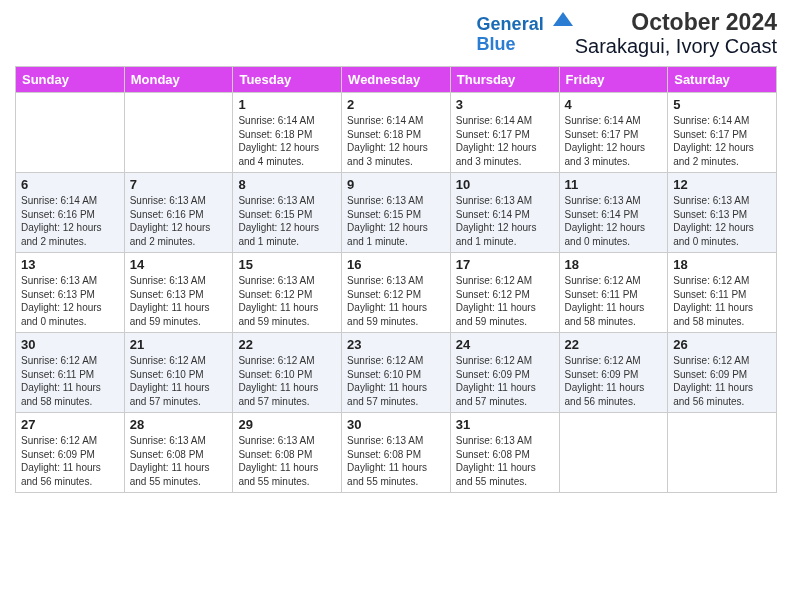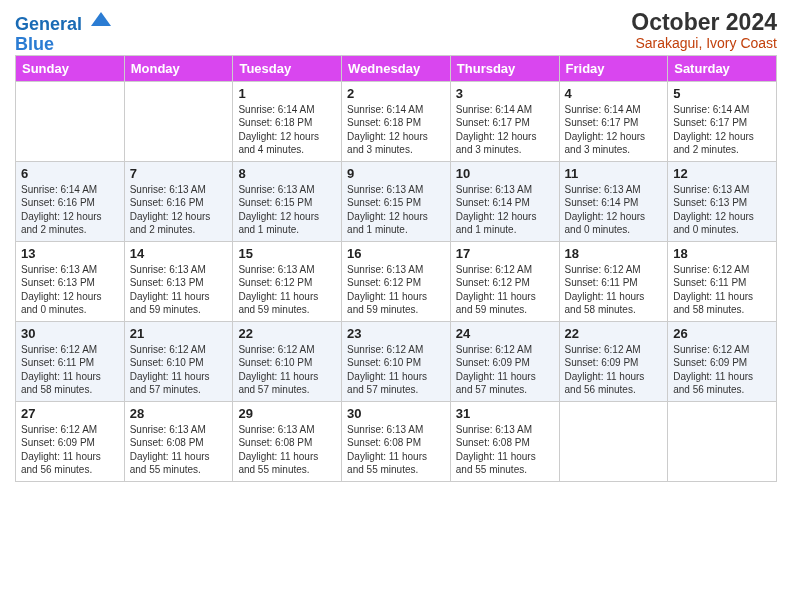--- a/index.html
+++ b/index.html
@@ -11,22 +11,23 @@
       padding: 0;
     }
     .page {
       width: 792px;
       min-height: 612px;
       background: #fff;
       padding: 10px 15px 15px 15px;
     }
     .header {
       display: flex;
-      justify-content: space-between;
+      justify-content: flex-end;
       align-items: flex-start;
+      margin-bottom: 8px;
     }
     .logo-area {
       display: flex;
       align-items: center;
       padding-top: 5px;
     }
     .logo-text {
       font-size: 18px;
       font-weight: bold;
       color: #333;
@@ -44,22 +45,22 @@
     .title-area {
       text-align: right;
     }
     .month-title {
       font-size: 23px;
       font-weight: bold;
       color: #333;
       line-height: 1.1;
     }
     .location {
-      font-size: 14px;
-      color: #c2410c;
+      font-size: 20px;
+      color: #0f172a;
     }
     .calendar {
       width: 100%;
       border-collapse: collapse;
       font-size: 10px;
     }
     .calendar th {
       background-color: #2b7cd3;
       color: white;
       text-align: left;

